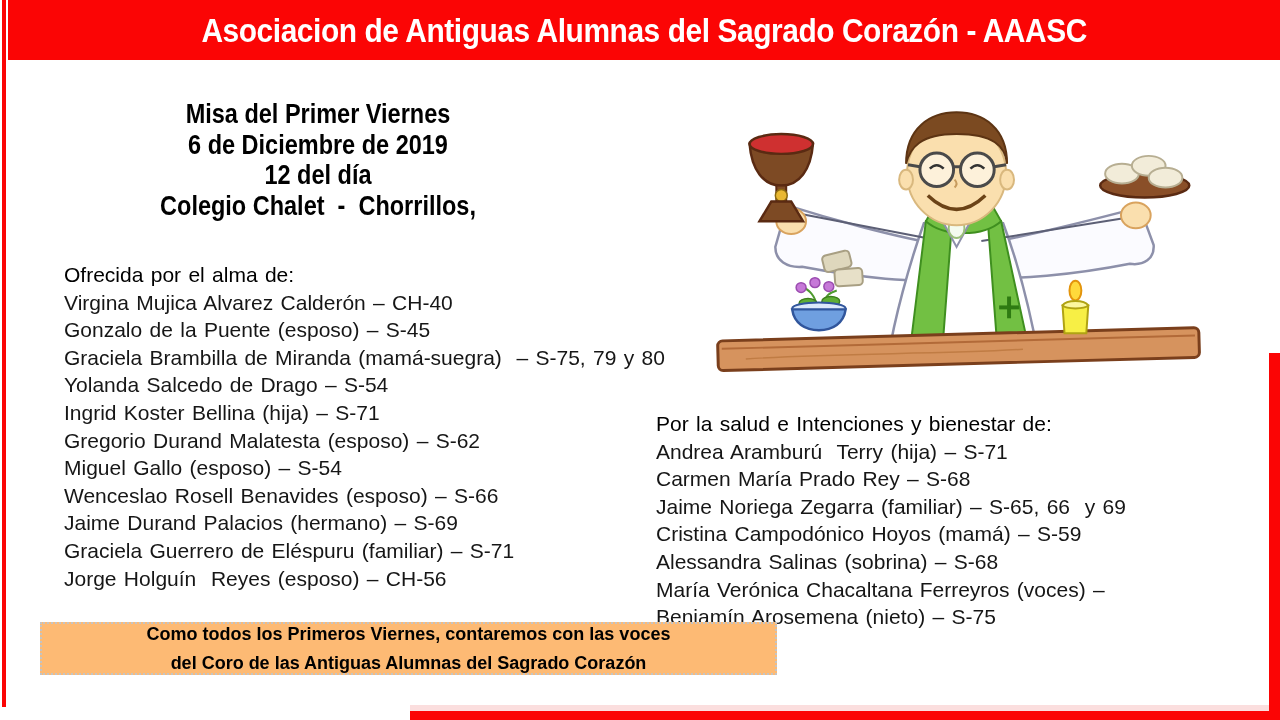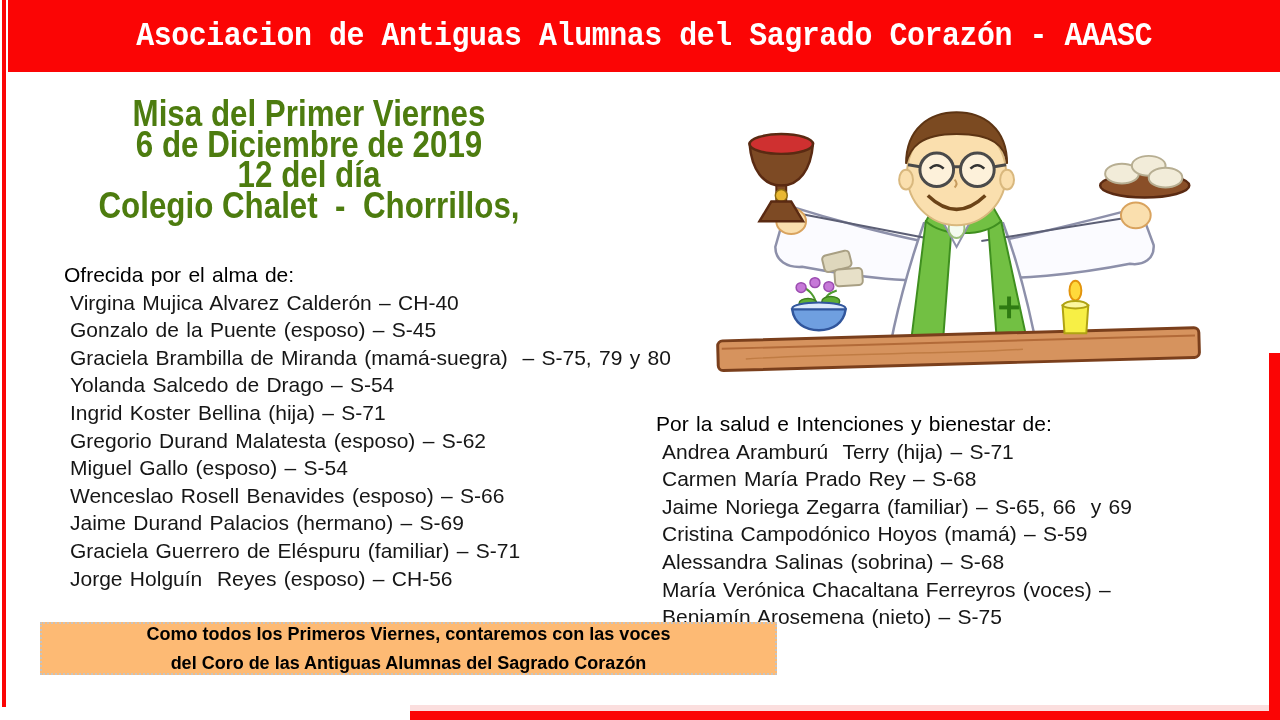--- a/index.html
+++ b/index.html
@@ -2,38 +2,38 @@
 <html><head>
 <meta charset="utf-8">
 <style>
   html,body{margin:0;padding:0;background:#ffffff;}
   .slide{
     position:relative;width:1280px;height:720px;background:#ffffff;overflow:hidden;
     font-family:"Liberation Sans","DejaVu Sans",sans-serif;color:#111;
   }
   
   .left-bar{position:absolute;left:2px;top:0;width:4px;height:707px;background:#fb0505;}
-  .banner{position:absolute;left:8px;top:0;width:1272px;height:72px;background:#fb0505;
-          display:flex;align-items:center;justify-content:center;font-family:Liberation Mono, monospace;}
+  .banner{position:absolute;left:8px;top:0;width:1272px;height:60px;background:#fb0505;
+          display:flex;align-items:center;justify-content:center;}
   .banner-title{color:#ffffff;font-weight:bold;font-size:34px;white-space:nowrap;
                 display:inline-block;transform:scaleX(0.88);letter-spacing:-0.5px;}
   .right-bar{position:absolute;right:0;top:353px;width:11px;height:367px;background:#fb0505;}
   .bottom-bar{position:absolute;left:410px;top:711px;width:870px;height:9px;background:#fb0505;}
   .bottom-bar-shadow{position:absolute;left:410px;top:705px;width:870px;height:6px;background:#fbdede;}
 
   
-  .event-block{position:absolute;left:59px;top:99px;width:500px;text-align:center;
-               font-weight:bold;font-size:36px;line-height:30.6px;color:#4d7c0f;}
+  .event-block{position:absolute;left:68px;top:99px;width:500px;text-align:center;
+               font-weight:bold;font-size:27px;line-height:30.6px;color:#000000;}
   .event-block .line{display:block;transform:scaleX(0.87);transform-origin:50% 50%;
                      white-space:pre;}
 
   
   .list{font-size:21px;line-height:27.6px;word-spacing:1.5px;color:#161616;}
   .list .heading{font-weight:normal;color:#000;}
-  .list .li{white-space:pre-wrap;margin-left:6px;}
+  .list .li{white-space:pre-wrap;}
   .offered-list{position:absolute;left:64px;top:261px;width:640px;text-align:left;}
   .health-list{position:absolute;right:64px;top:410px;width:560px;text-align:left;}
 
   
   .choir-box{position:absolute;left:40px;top:622px;width:737px;height:53px;box-sizing:border-box;
              background:#fdba74;border:2px dotted #c4c4c4;
              display:flex;flex-direction:column;justify-content:center;text-align:center;
              font-weight:bold;font-size:18px;line-height:28.5px;color:#000;}
 
   

